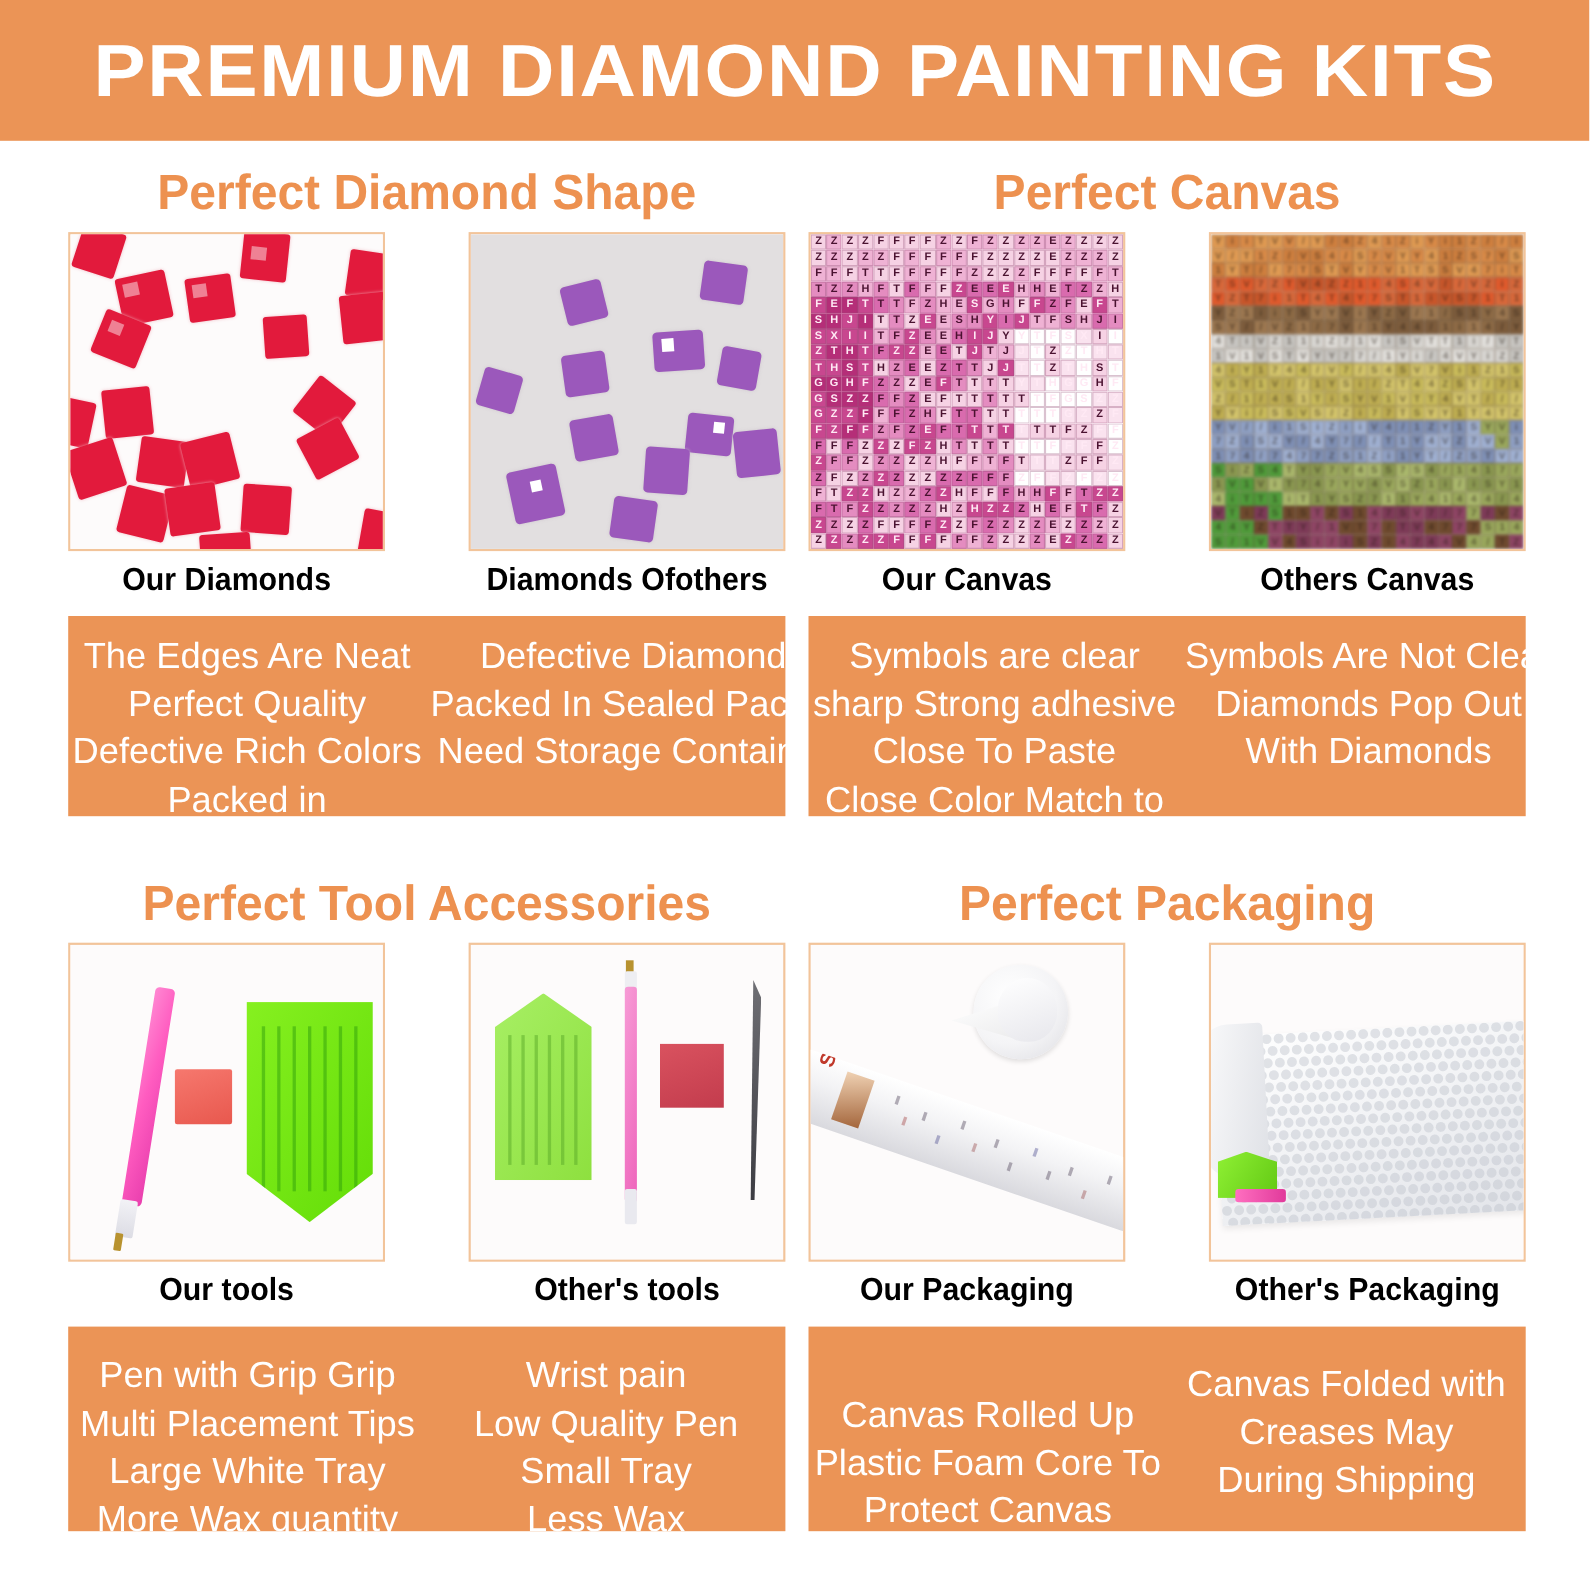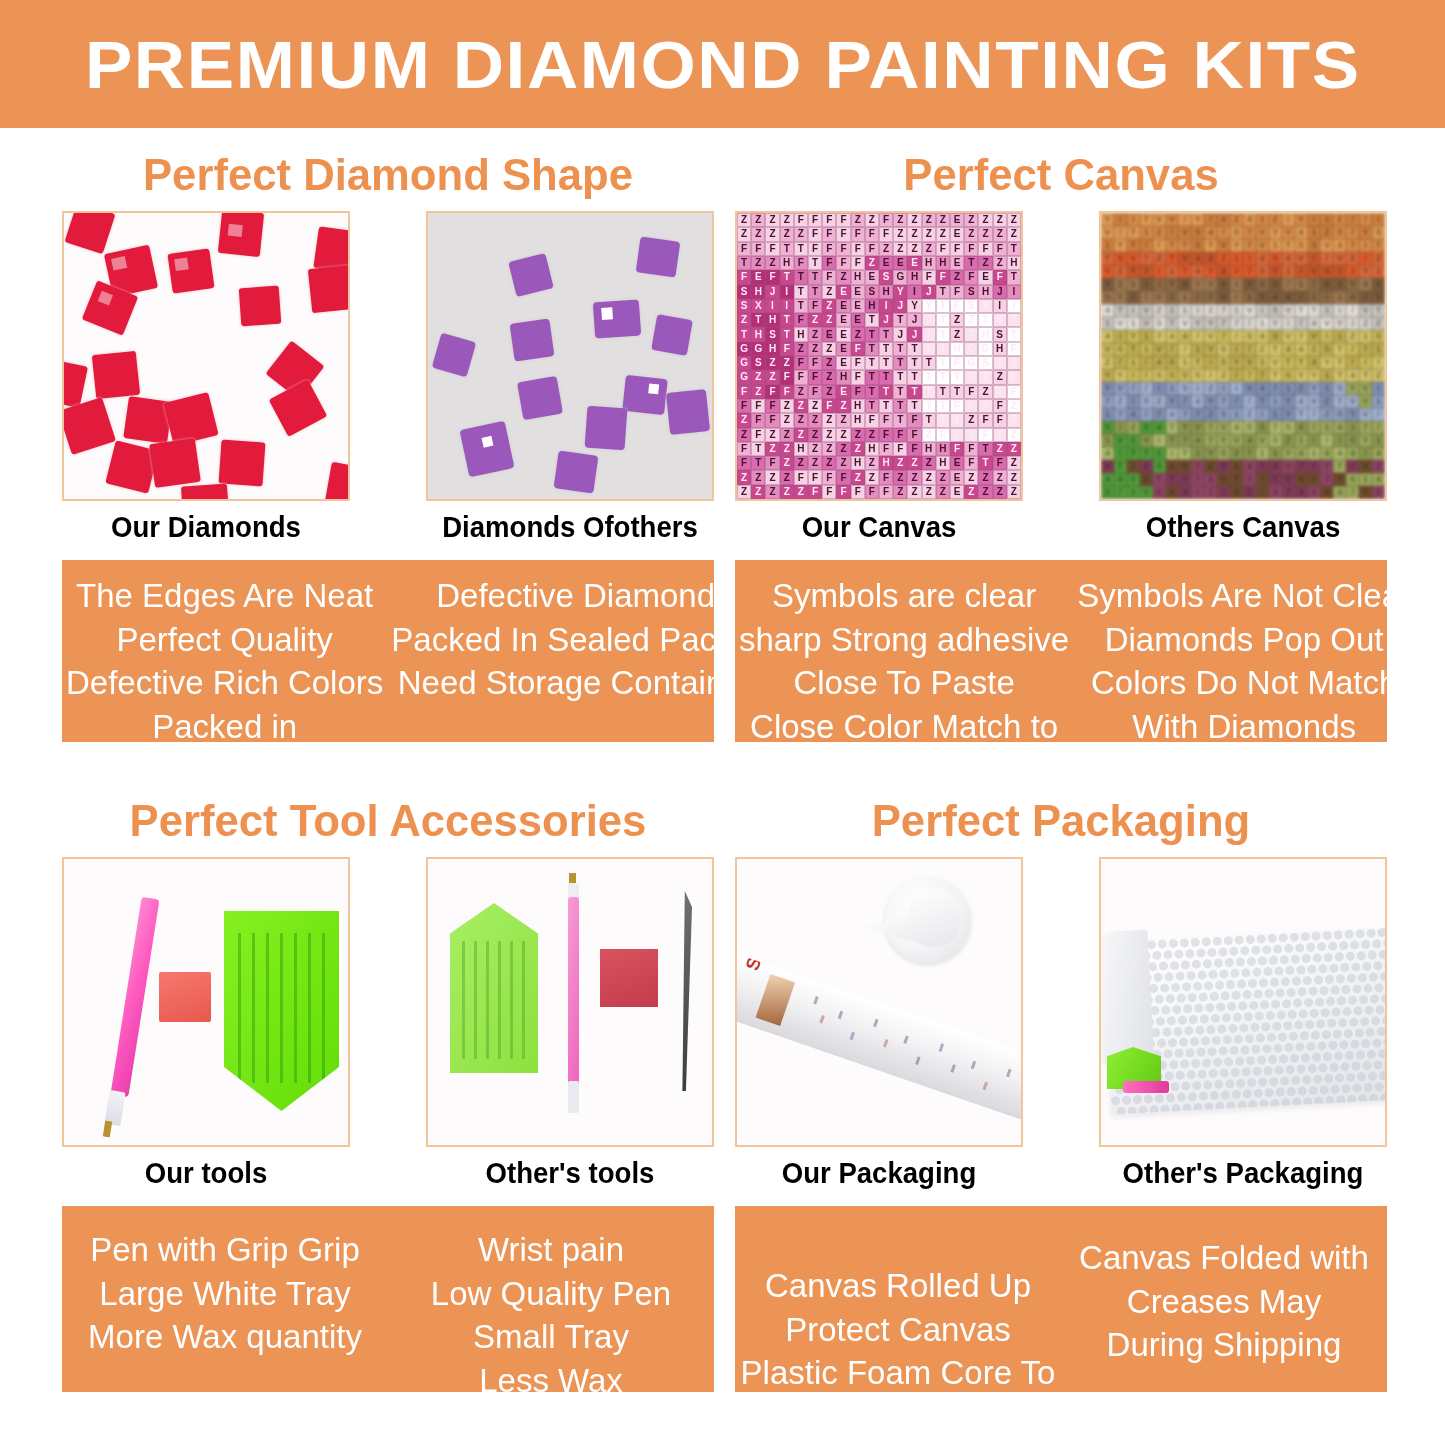--- a/index.html
+++ b/index.html
@@ -1282,21 +1282,20 @@
     <div class="text-col">
       <div>Symbols are clear</div>
       <div>sharp Strong adhesive</div>
       <div>Close To Paste</div>
       <div>Close Color Match to</div>
       <div>Diamonds</div>
     </div>
     <div class="text-col">
       <div>Symbols Are Not Clear</div>
       <div>Diamonds Pop Out</div>
-      <div>Colors Do Not Match</div>
       <div>With Diamonds</div>
     </div>
   </div>
 </div>
 
 <div class="section" style="left:62px; top:798px; width:652px;">
   <div class="section-title">Perfect Tool Accessories</div>
 
   <div class="panel-row" style="margin-top:14px;">
     <div class="panel">
@@ -1336,20 +1335,21 @@
   </div>
 
   <div class="caption-row">
     <div class="caption">Our tools</div>
     <div class="caption">Other's tools</div>
   </div>
 
   <div class="text-box" style="height:186px; align-items:flex-start; padding-top:22px;">
     <div class="text-col">
       <div>Pen with Grip Grip</div>
+      <div>Multi Placement Tips</div>
       <div>Large White Tray</div>
       <div>More Wax quantity</div>
     </div>
     <div class="text-col">
       <div>Wrist pain</div>
       <div>Low Quality Pen</div>
       <div>Small Tray</div>
       <div>Less Wax</div>
     </div>
   </div>
@@ -1806,22 +1806,22 @@
   </div>
 
   <div class="caption-row">
     <div class="caption">Our Packaging</div>
     <div class="caption">Other's Packaging</div>
   </div>
 
   <div class="text-box" style="height:186px; align-items:flex-start; padding-top:30px;">
     <div class="text-col" style="padding-top:28px;">
       <div>Canvas Rolled Up</div>
+      <div>Plastic Foam Core To</div>
       <div>Protect Canvas</div>
-      <div>Plastic Foam Core To</div>
     </div>
     <div class="text-col">
       <div>Canvas Folded with</div>
       <div>Creases May</div>
       <div>During Shipping</div>
     </div>
   </div>
 </div>
 
 </body></html>

